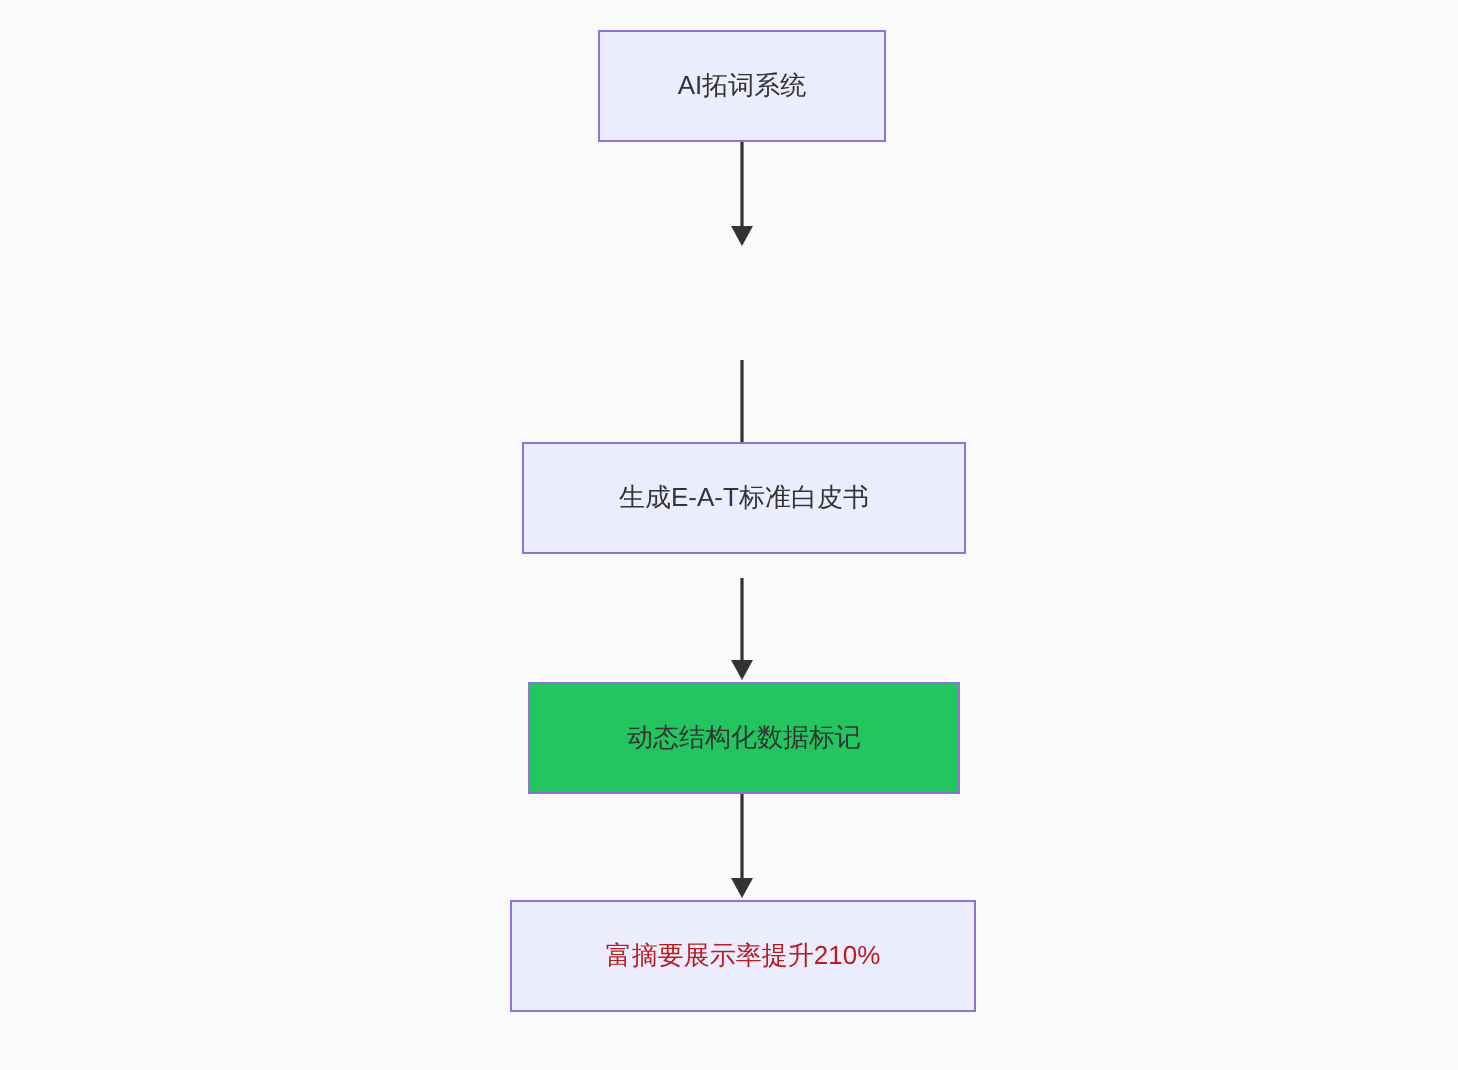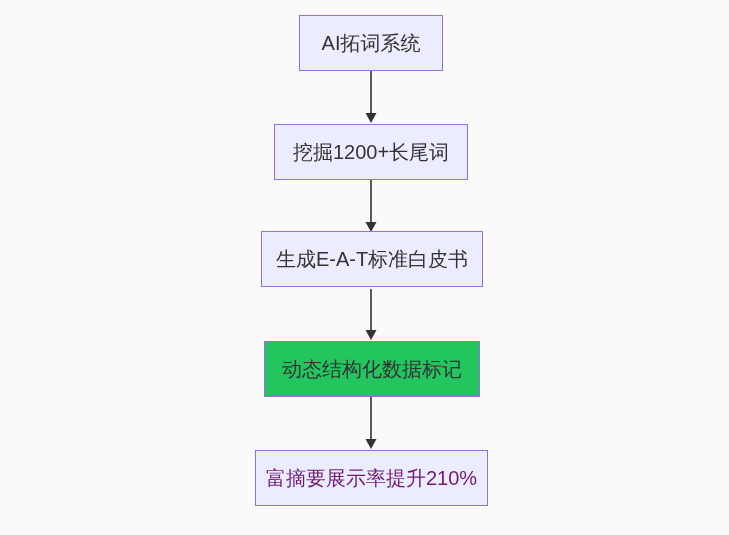--- a/index.html
+++ b/index.html
@@ -24,27 +24,27 @@
     pointer-events: none;
   }
   .node {
     position: absolute;
     box-sizing: border-box;
     border-style: solid;
     border-width: 1.3px;
     display: flex;
     align-items: center;
     justify-content: center;
-    font-size: 20px;
+    font-size: 13px;
     text-align: center;
     line-height: 1.2;
   }
   .n0 { left: 299px; top: 15px;  width: 144px; height: 56px; }
   .n1 { left: 274px; top: 124px; width: 194px; height: 56px; }
-  .n2 { left: 261px; top: 231px; width: 222px; height: 56px; }
+  .n2 { left: 261px; top: 221px; width: 222px; height: 56px; }
   .n3 { left: 264px; top: 341px; width: 216px; height: 56px; }
   .n4 { left: 255px; top: 450px; width: 233px; height: 56px; }
 </style>
 </head>
 <body>
 
 <div class="canvas" id="canvas" style="background: rgb(250, 250, 250);">
 
   <svg class="edges" viewBox="0 0 729 535" xmlns="http://www.w3.org/2000/svg">
     <g>
@@ -61,26 +61,23 @@
     </g>
     <g>
       <line x1="371" y1="397" x2="371" y2="441" stroke-width="1.6" stroke="#333333"></line>
       <polygon points="371,449 365.5,439 376.5,439" fill="#333333"></polygon>
     </g>
   </svg>
 
   <div class="node n0" style="background: rgb(236, 236, 255); border-color: rgb(147, 112, 219); color: rgb(51, 51, 51);">
     <span>AI拓词系统</span>
   </div>
-  <div class="node n1" style="background: rgb(236, 236, 255); border-color: rgb(147, 112, 219); color: rgb(51, 51, 51);">
-    <span>挖掘1200+长尾词</span>
-  </div>
   <div class="node n2" style="background: rgb(236, 236, 255); border-color: rgb(147, 112, 219); color: rgb(51, 51, 51);">
     <span>生成E-A-T标准白皮书</span>
   </div>
   <div class="node n3" style="background: #22c55e; border-color: rgb(147, 112, 219); color: rgb(51, 51, 51);">
     <span>动态结构化数据标记</span>
   </div>
-  <div class="node n4" style="background: rgb(236, 236, 255); border-color: rgb(147, 112, 219); color: #701a75;">
+  <div class="node n4" style="background: rgb(236, 236, 255); border-color: rgb(147, 112, 219); color: #b91c1c;">
     <span>富摘要展示率提升210%</span>
   </div>
 
 </div>
 
 </body></html>

